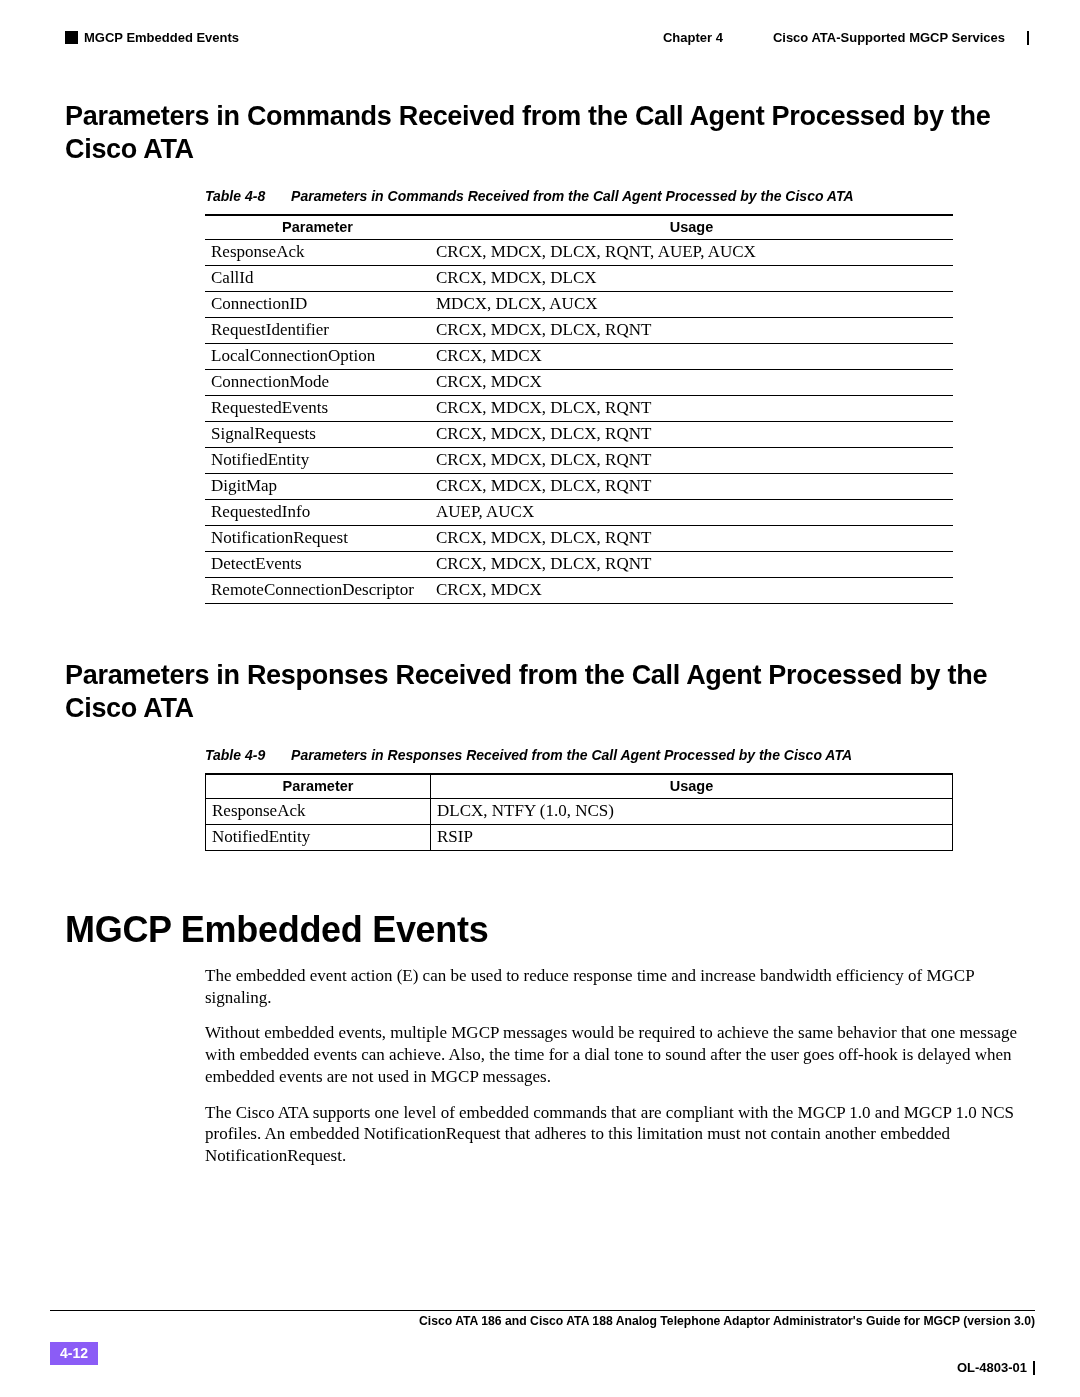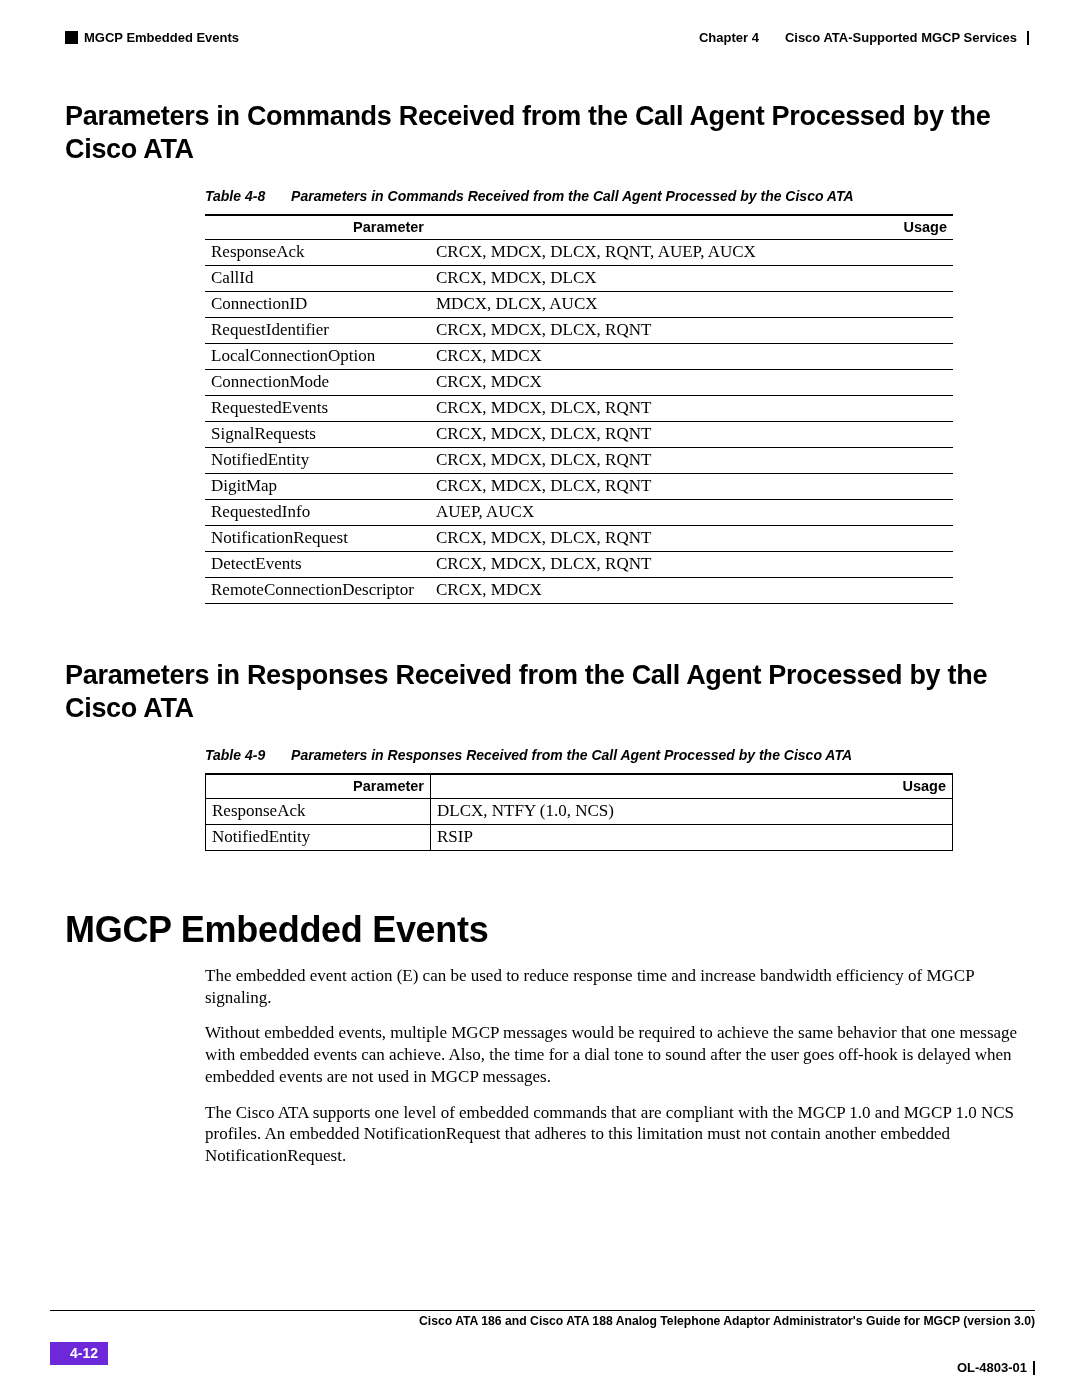--- a/index.html
+++ b/index.html
@@ -31,21 +31,21 @@
     gap: 6px;
   }
   .header-square {
     width: 13px;
     height: 13px;
     background: #000;
   }
   .running-header .right-block {
     display: flex;
     align-items: center;
-    gap: 10px;
+    gap: 22px;
   }
   .header-divider {
     width: 2px;
     height: 14px;
     background: #000;
     display: inline-block;
   }
   h2.section-title {
     font-family: Arial, Helvetica, sans-serif;
     font-weight: 800;
@@ -75,21 +75,21 @@
   table.params {
     border-collapse: collapse;
     width: 748px;
     margin-left: 140px;
     font-size: 17px;
   }
   table.params th {
     font-family: Arial, Helvetica, sans-serif;
     font-weight: bold;
     font-size: 14.5px;
-    text-align: right;
+    text-align: center;
     padding: 3px 6px 4px 6px;
     border-top: 2px solid #000;
     border-bottom: 1px solid #000;
   }
   table.params td {
     padding: 2.5px 6px;
     border-bottom: 1px solid #000;
     vertical-align: baseline;
   }
   table.params.boxed td, table.params.boxed th {
@@ -123,23 +123,23 @@
     padding: 3px 0 4px 0;
   }
   .footer-row {
     display: flex;
     align-items: center;
     justify-content: space-between;
     font-weight: bold;
     font-size: 13px;
   }
   .page-num-box {
-    background: #6d28d9;
+    background: #8b5cf6;
     color: #fff;
-    padding: 3px 10px 4px 20px;
+    padding: 3px 10px 4px 10px;
     font-size: 14px;
     display: inline-block;
   }
   .footer-right {
     display: flex;
     align-items: center;
     gap: 6px;
     margin-top: 28px;
   }
 </style>

